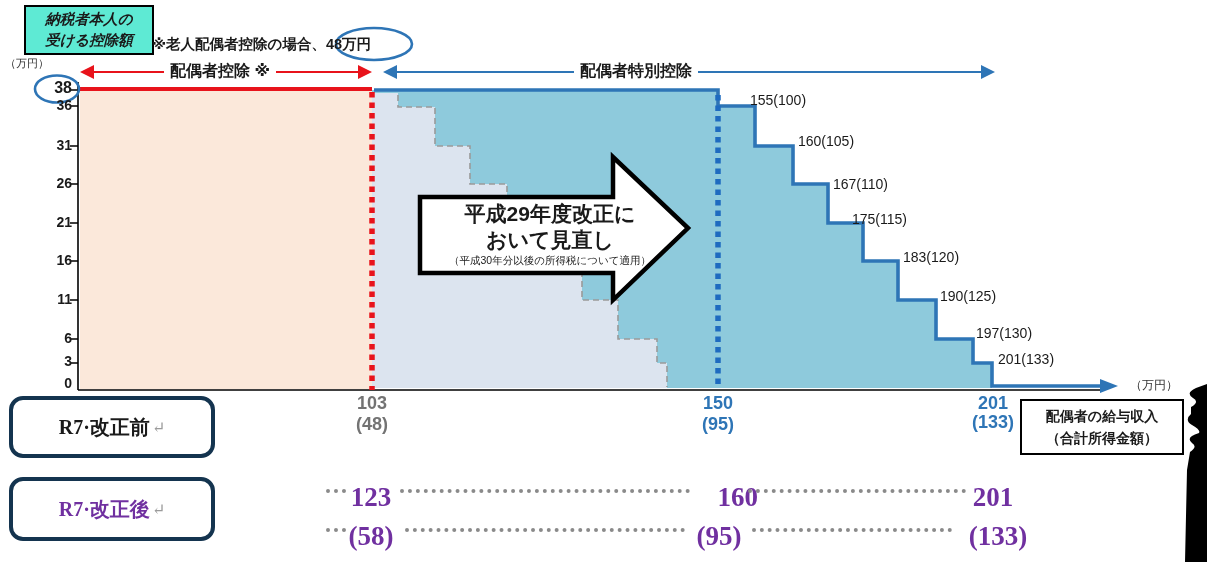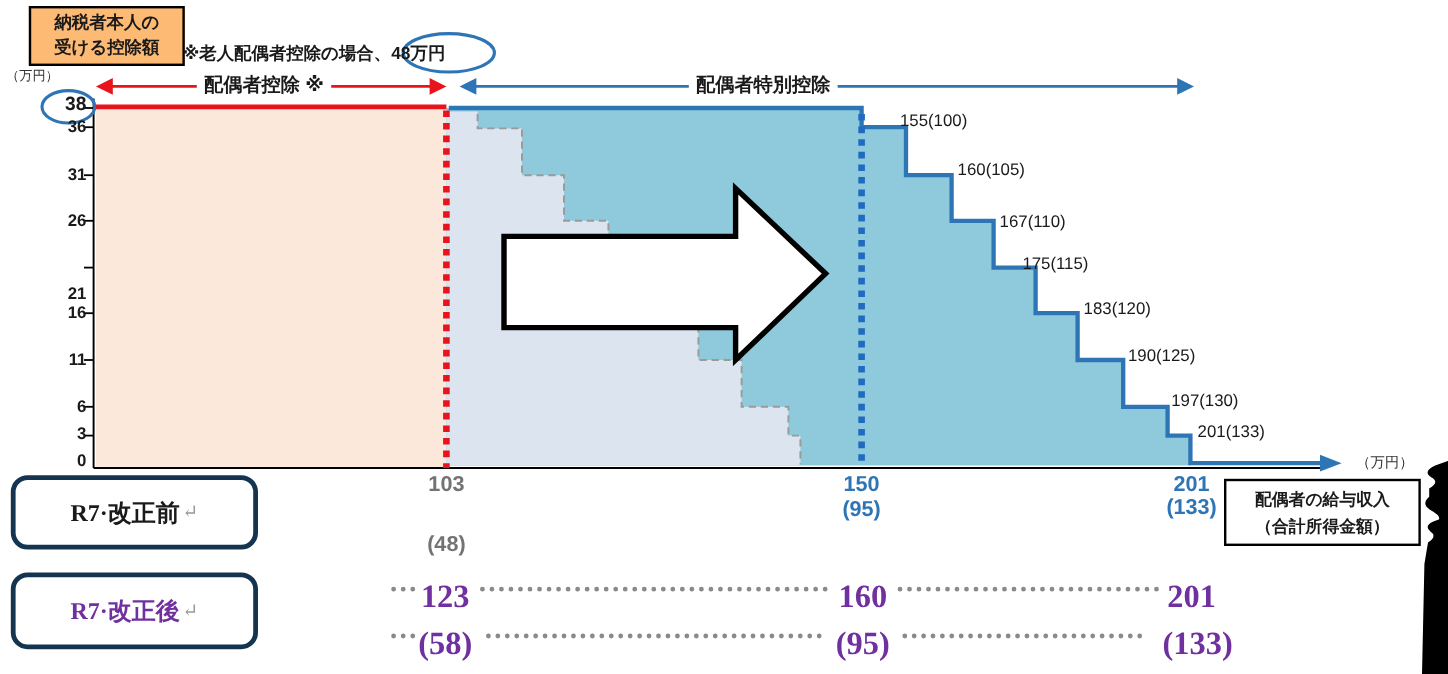--- a/index.html
+++ b/index.html
@@ -3,21 +3,21 @@
 <meta charset="utf-8">
 <style>
   html,body{margin:0;padding:0;background:#fff;}
   #stage{
     position:relative;width:1207px;height:562px;background:#fff;overflow:hidden;
     font-family:"Liberation Sans","DejaVu Sans",sans-serif;color:#1a1a1a;
   }
   .abs{position:absolute;}
   .ctr{text-align:center;}
   svg{position:absolute;left:0;top:0;}
-  .box-outline{border:2px solid #000;background:#fdba74;}
+  .box-outline{border:2px solid #000;background:#5eead4;font-style:italic;}
   .taxpayer-box{left:24px;top:5px;width:126px;height:46px;font-size:14.5px;font-weight:600;
     line-height:21px;display:flex;flex-direction:column;justify-content:center;}
   .note{left:152px;top:35px;font-size:14.5px;font-weight:600;white-space:nowrap;}
   .yunit{left:5px;top:56px;font-size:11px;color:#333;}
   .xunit{left:1130px;top:377px;font-size:12px;color:#333;}
   .ytick{width:44px;left:28px;text-align:right;font-size:14px;font-weight:600;}
   .region-label{top:61px;font-size:16px;font-weight:700;background:#fff;padding:0 6px;white-space:nowrap;}
   .step-label{font-size:14px;white-space:nowrap;}
   .arrow-text{left:424px;top:201px;width:252px;text-align:center;}
   .arrow-text .l1,.arrow-text .l2{font-size:21px;font-weight:600;line-height:26px;}
@@ -96,42 +96,47 @@
 
   <div class="abs note"><span>※老人配偶者控除の場合、</span><span>48万円</span></div>
 
   <div class="abs yunit">（万円）</div>
   <div class="abs xunit">（万円）</div>
 
   <div class="abs ytick" style="top:79px;font-size:16px;">38</div>
   <div class="abs ytick" style="top:97px;">36</div>
   <div class="abs ytick" style="top:137px;">31</div>
   <div class="abs ytick" style="top:175px;">26</div>
-  <div class="abs ytick" style="top:214px;margin-top:22px;">21</div>
+  <div class="abs ytick" style="top:214px;">21</div>
   <div class="abs ytick" style="top:252px;">16</div>
   <div class="abs ytick" style="top:291px;">11</div>
   <div class="abs ytick" style="top:330px;">6</div>
   <div class="abs ytick" style="top:353px;">3</div>
   <div class="abs ytick" style="top:375px;">0</div>
 
   <div class="abs region-label" style="left:164px;">配偶者控除 ※</div>
   <div class="abs region-label" style="left:574px;">配偶者特別控除</div>
 
+  <div class="abs arrow-text">
+    <div class="l1">平成29年度改正に</div>
+    <div class="l2">おいて見直し</div>
+    <div class="l3">（平成30年分以後の所得税について適用）</div>
+  </div>
 
   <div class="abs step-label" style="left:750px;top:92px;">155(100)</div>
   <div class="abs step-label" style="left:798px;top:133px;">160(105)</div>
   <div class="abs step-label" style="left:833px;top:176px;text-align:center;">167(110)</div>
   <div class="abs step-label" style="left:852px;top:211px;">175(115)</div>
   <div class="abs step-label" style="left:903px;top:249px;">183(120)</div>
   <div class="abs step-label" style="left:940px;top:288px;">190(125)</div>
   <div class="abs step-label" style="left:976px;top:325px;">197(130)</div>
   <div class="abs step-label" style="left:998px;top:351px;">201(133)</div>
 
   <div class="abs xcallout red" style="left:327px;top:393px;">103</div>
-  <div class="abs xcallout red" style="left:327px;top:414px;margin-top:29px;">(48)</div>
+  <div class="abs xcallout red" style="left:327px;top:414px;">(48)</div>
   <div class="abs xcallout blue" style="left:673px;top:393px;">150</div>
   <div class="abs xcallout blue" style="left:673px;top:414px;">(95)</div>
   <div class="abs xcallout blue" style="left:948px;top:393px;">201</div>
   <div class="abs xcallout blue" style="left:948px;top:412px;">(133)</div>
 
   <div class="abs income-box">
     <div>配偶者の給与収入</div>
     <div>（合計所得金額）</div>
   </div>
 
@@ -140,21 +145,21 @@
       <span class="ret">↵</span>
   </div>
   <div class="abs r7-box purple" style="top:477px;height:56px;">
     <span>R7·改正後</span>
       <span class="ret">↵</span>
   </div>
 
   <div class="abs leader" style="left:326px;top:467px;width:20px;"></div>
   <div class="abs pnum purple" style="left:316px;top:466px;">123</div>
   <div class="abs leader" style="left:400px;top:467px;width:290px;"></div>
-  <div class="abs pnum purple" style="left:664px;top:466px;">160</div>
+  <div class="abs pnum purple" style="left:648px;top:466px;text-align:right;">160</div>
   <div class="abs leader" style="left:748px;top:467px;width:218px;"></div>
   <div class="abs pnum purple" style="left:938px;top:466px;">201</div>
 
   <div class="abs leader" style="left:326px;top:506px;width:20px;"></div>
   <div class="abs pnum purple" style="left:316px;top:505px;">(58)</div>
   <div class="abs leader" style="left:405px;top:506px;width:280px;"></div>
   <div class="abs pnum purple" style="left:664px;top:505px;">(95)</div>
   <div class="abs leader" style="left:752px;top:506px;width:200px;"></div>
   <div class="abs pnum purple" style="left:943px;top:505px;">(133)</div>
 

